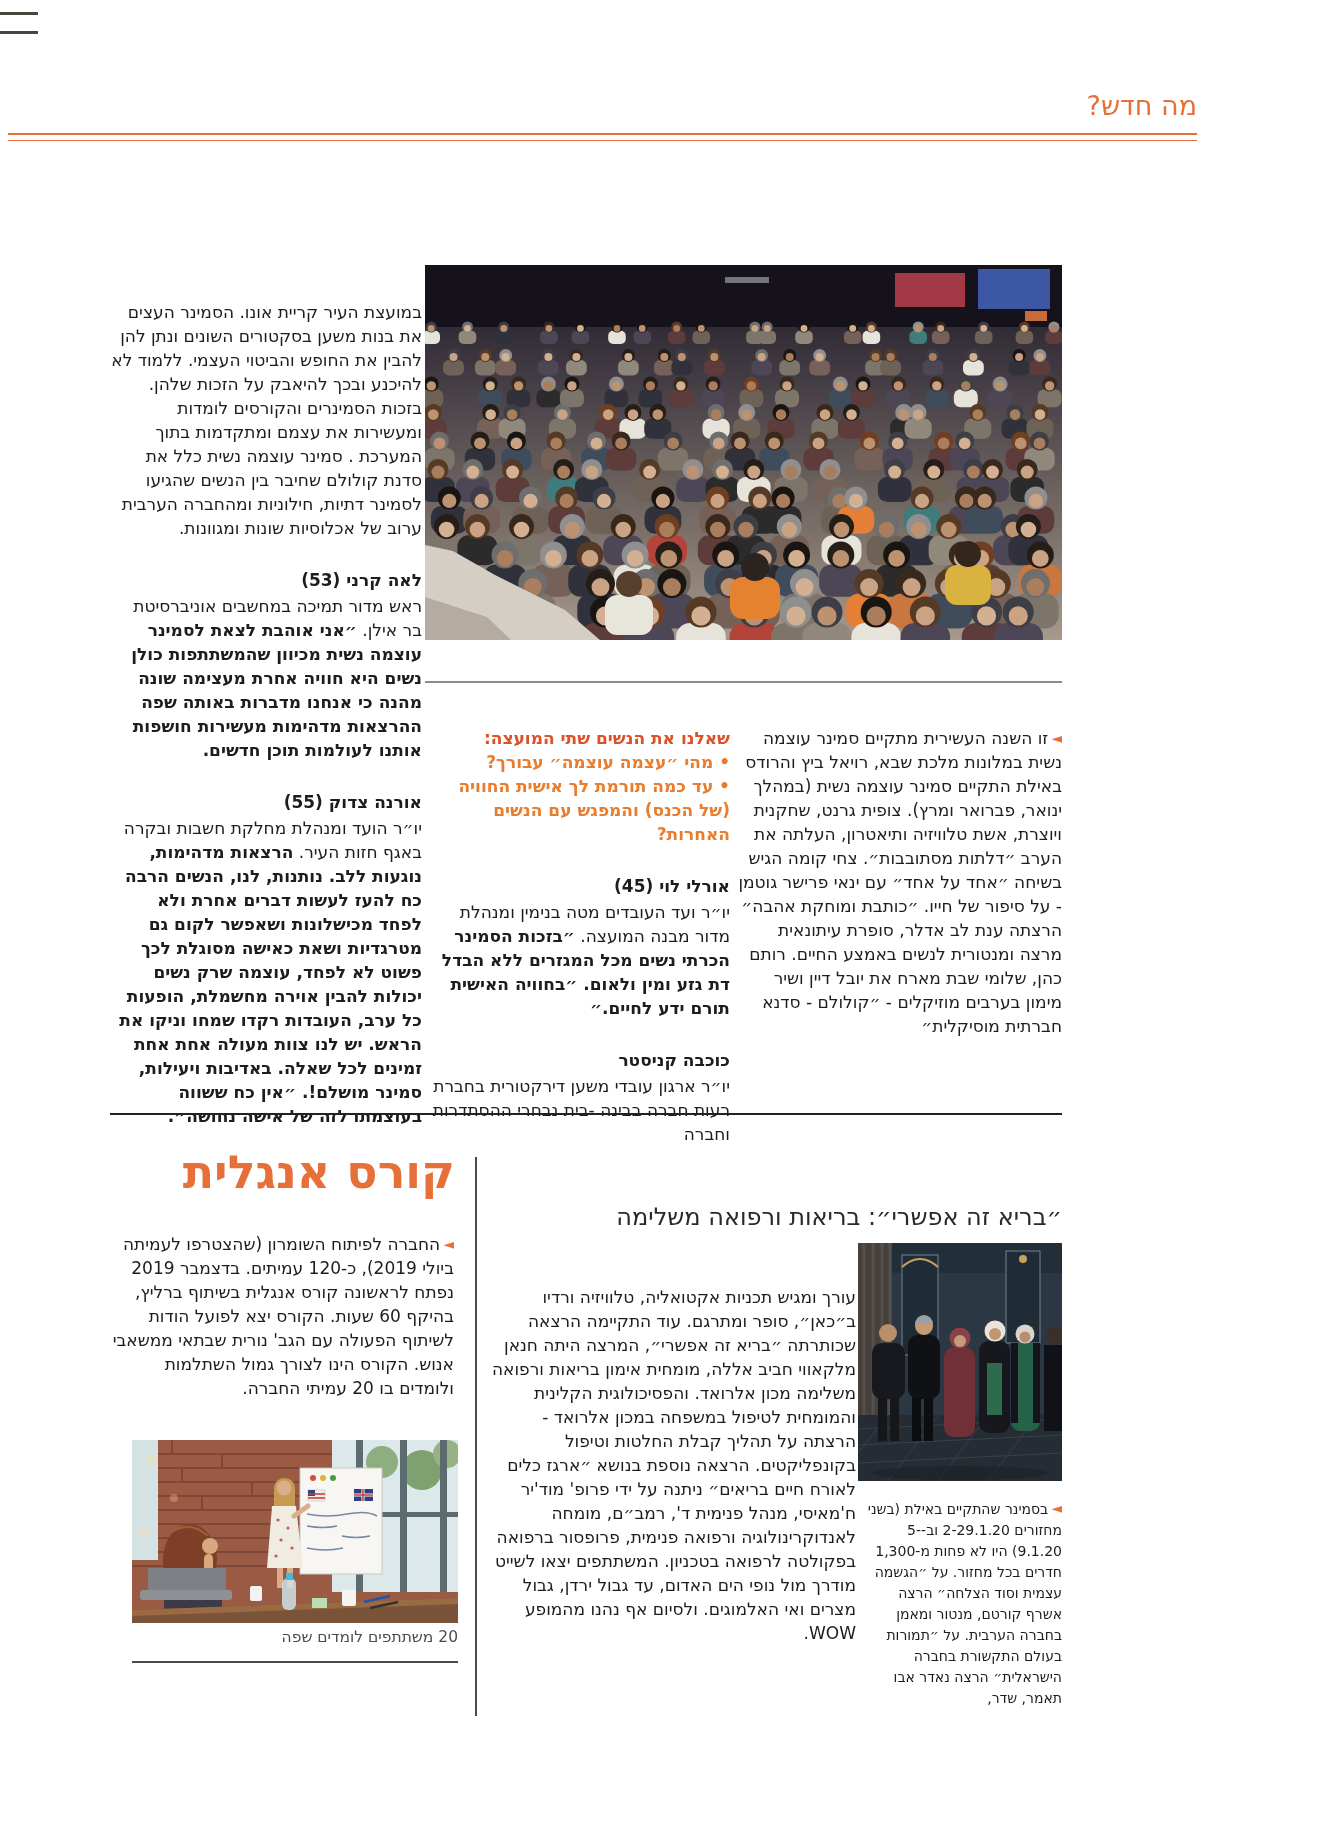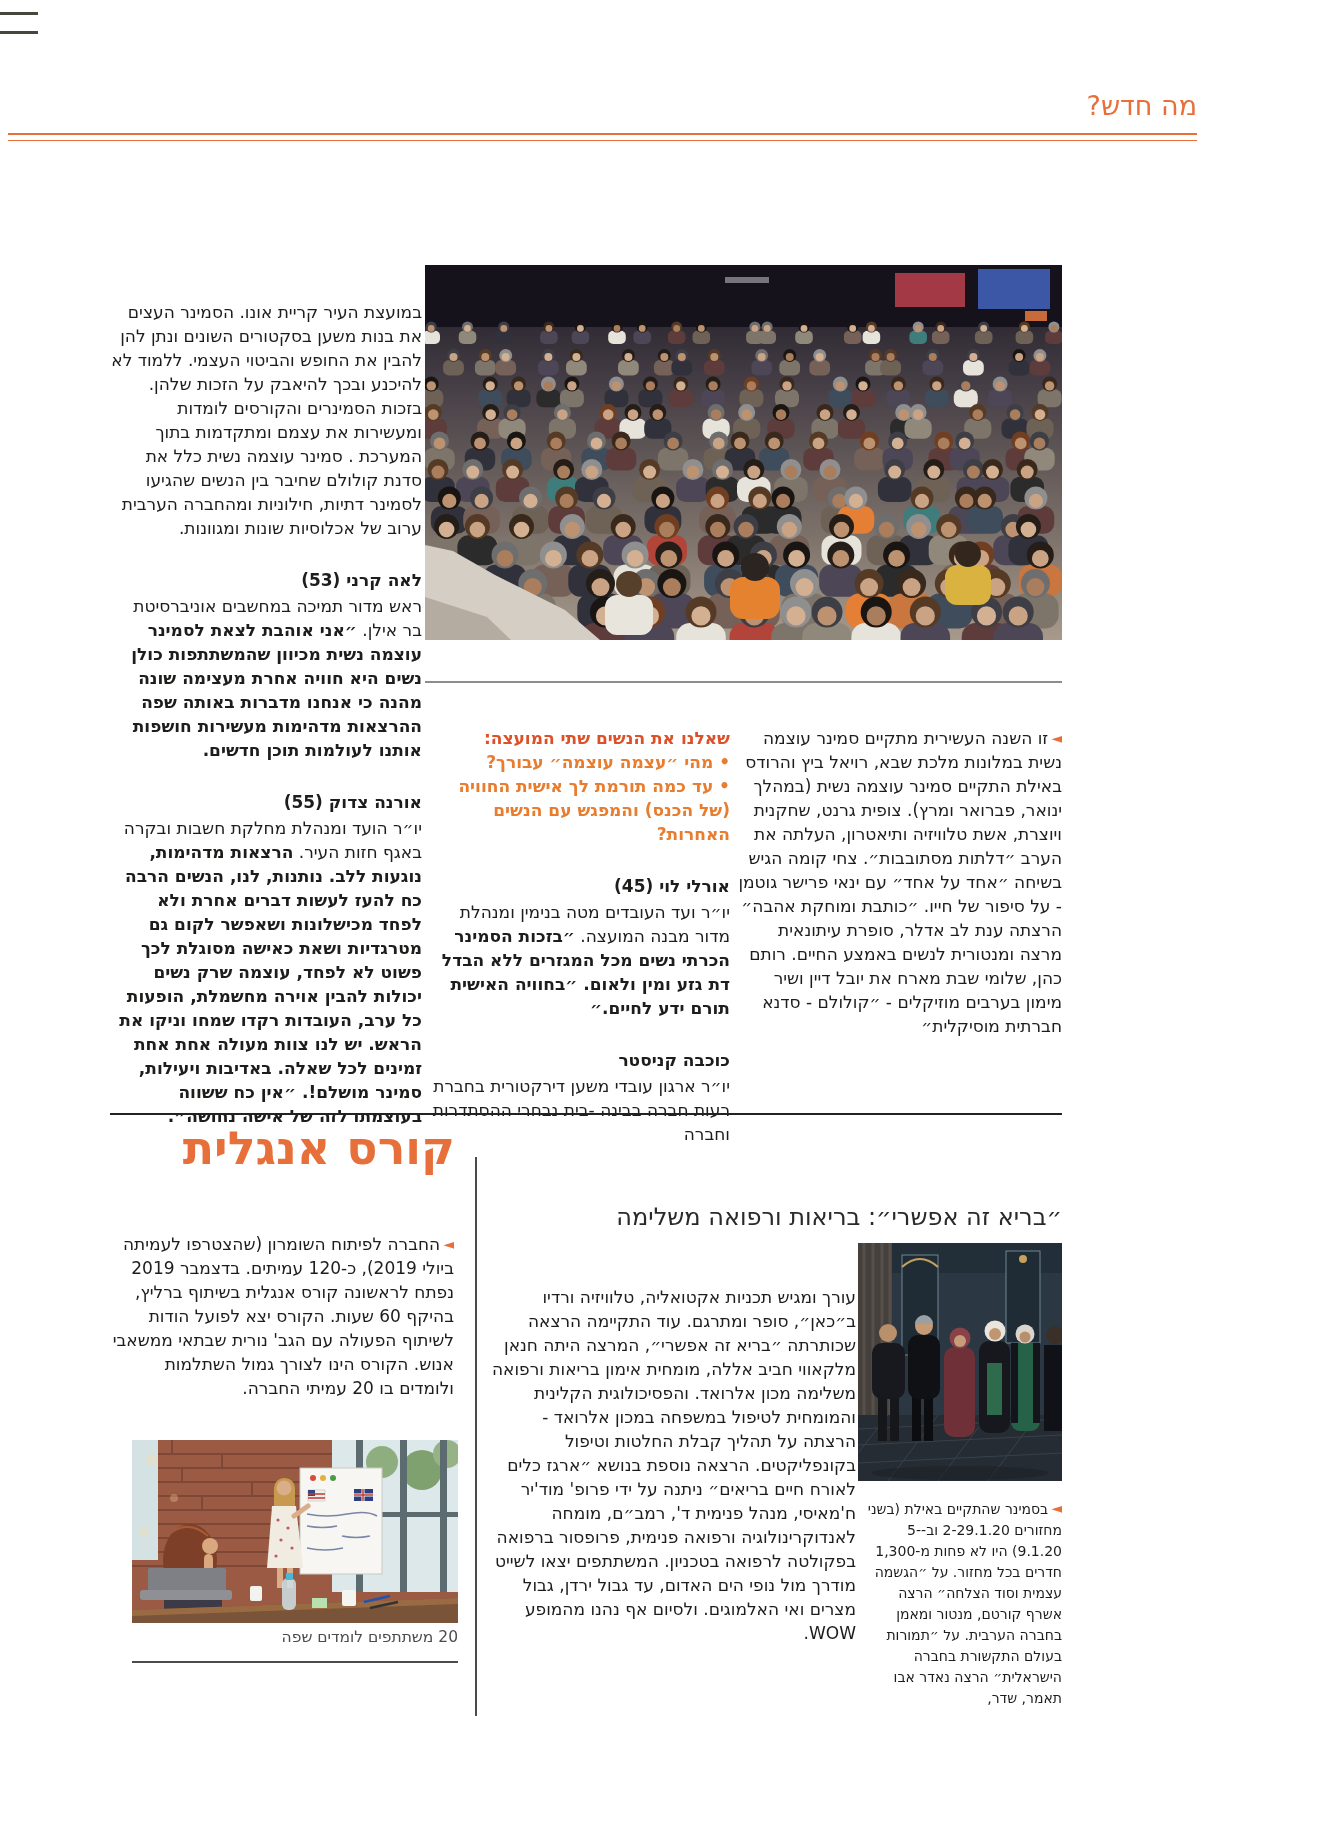--- a/index.html
+++ b/index.html
@@ -7,21 +7,21 @@
   html,body{background:#ffffff;}
   body{font-family:"DejaVu Sans",sans-serif;}
   .page{position:relative;width:1328px;height:1716px;background:#fff;direction:rtl;overflow:hidden;padding-left:16px;}
   .crop-mark{position:absolute;left:0;width:38px;height:2.5px;background:#45463c;}
   .kicker{position:absolute;top:90px;right:131px;font-size:27px;color:var(--orange);}
   .kicker-rule{position:absolute;top:133px;left:8px;width:1189px;height:8px;
     border-top:2.5px solid var(--orange);border-bottom:1.5px solid var(--orange);}
   .headline{position:absolute;color:var(--orange);font-weight:bold;line-height:1.05;white-space:nowrap;}
   .headline-1{top:196px;right:138px;font-size:54px;}
   .headline-2{top:1128px;right:266px;font-size:50px;}
-  .headline-3{top:1124px;right:873px;font-size:46px;}
+  .headline-3{top:1148px;right:873px;font-size:46px;}
   .sub-headline{position:absolute;top:1203px;right:266px;font-size:24px;color:#2a2a28;}
   .body-col{position:absolute;font-size:17px;line-height:24px;color:#1d1d1b;}
   .col-left-1{left:110px;top:300px;width:312px;}
   .col-right-1{left:737px;top:726px;width:325px;}
   .col-mid-1{left:425px;top:726px;width:305px;}
   .col2-a{left:858px;top:1498px;width:204px;font-size:14px;line-height:21px;}
   .col2-b{left:490px;top:1285px;width:366px;}
   .col3{left:110px;top:1232px;width:344px;}
   .speaker-name{font-weight:bold;margin-top:28px;margin-bottom:2px;font-size:17px;}
   .bq{font-weight:bold;}

